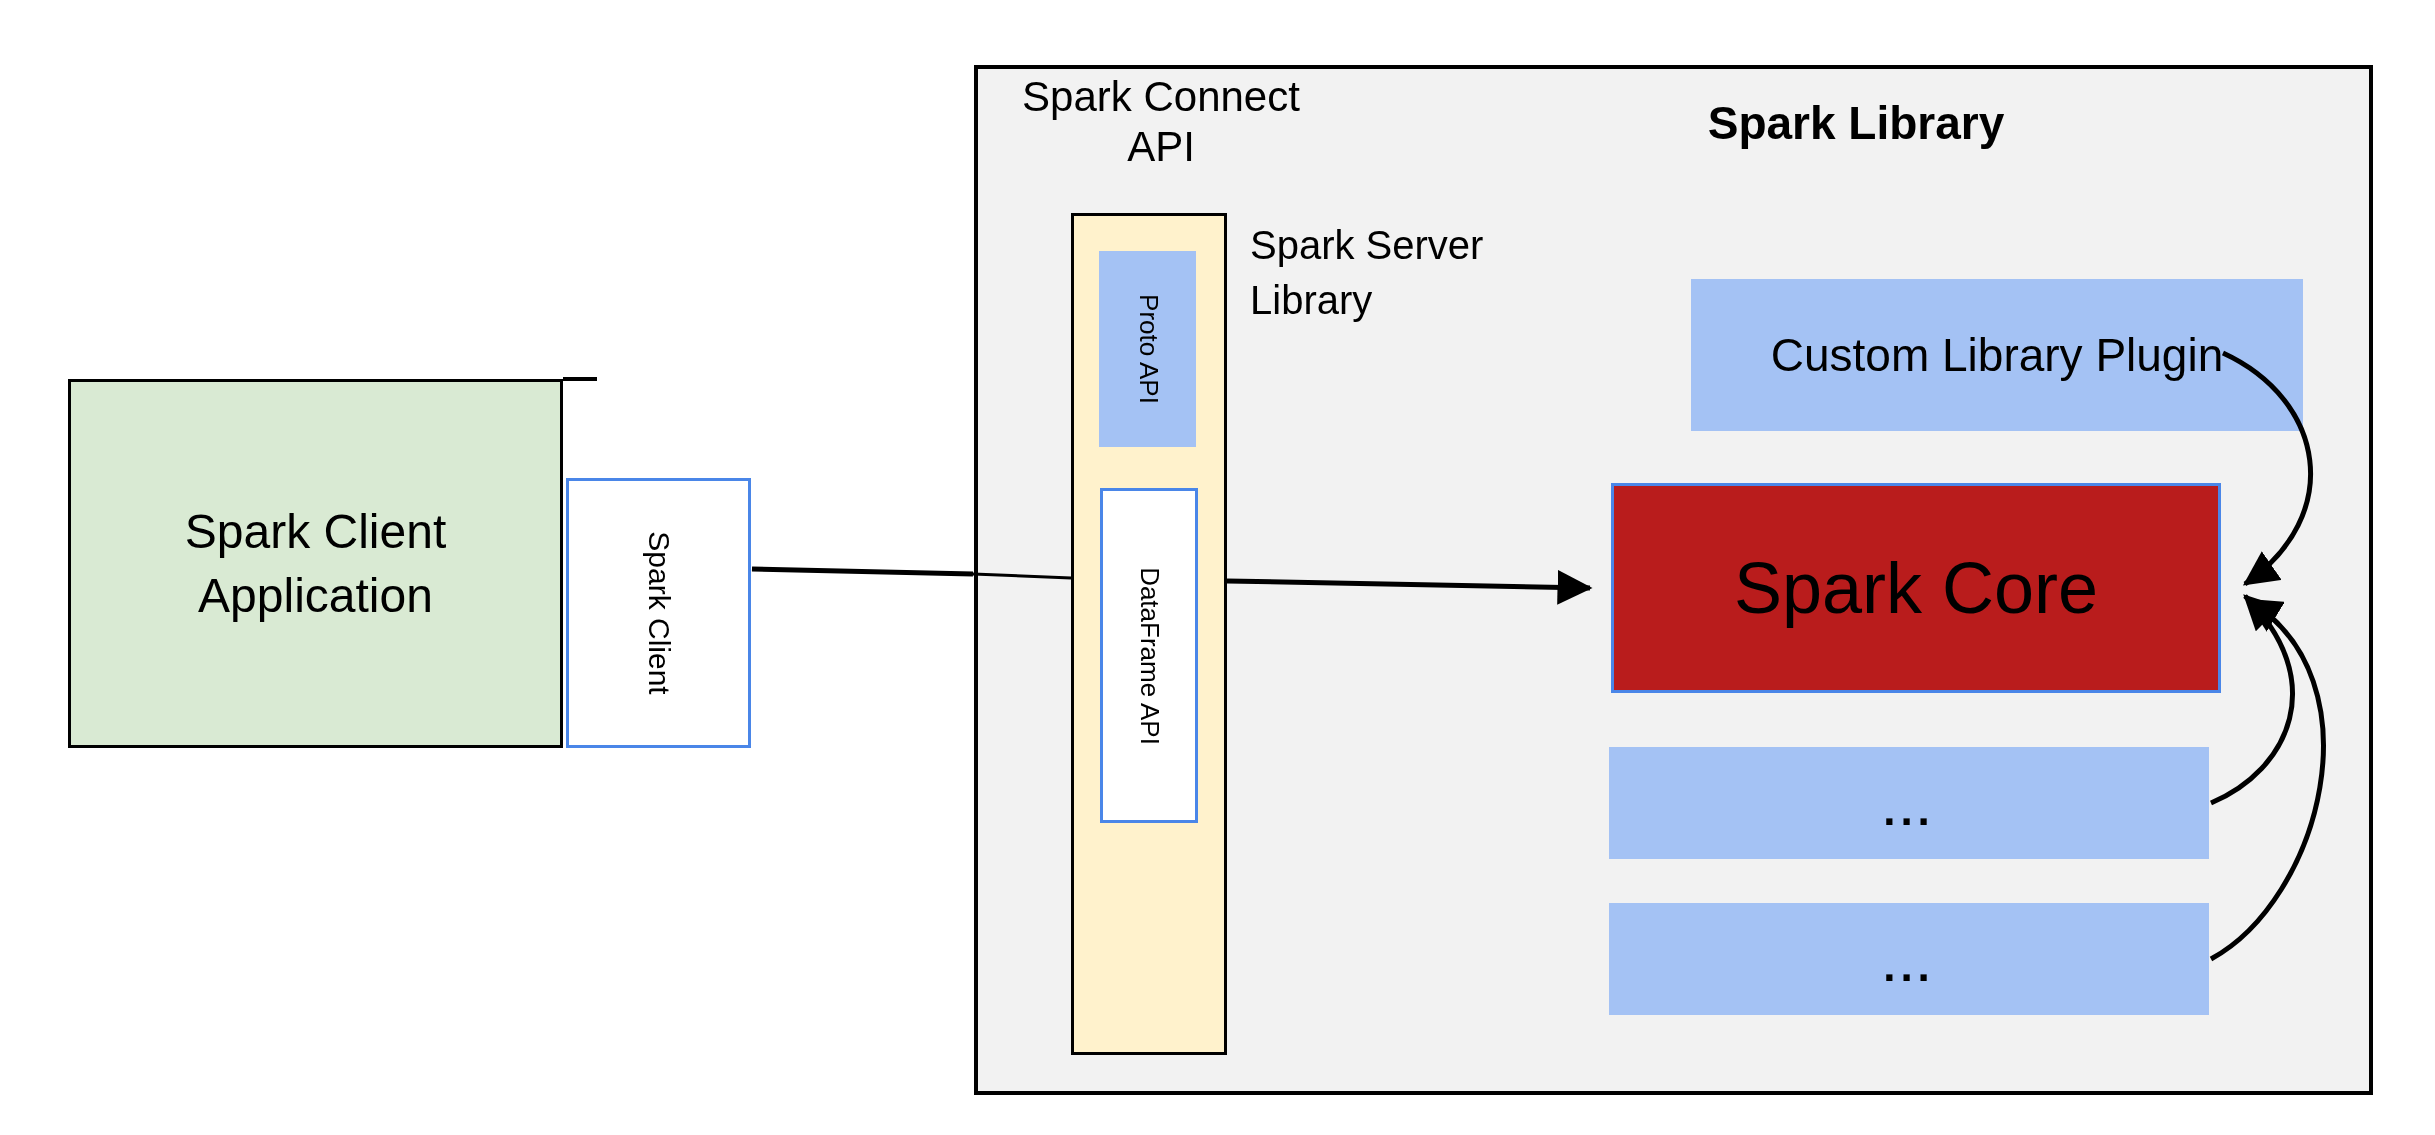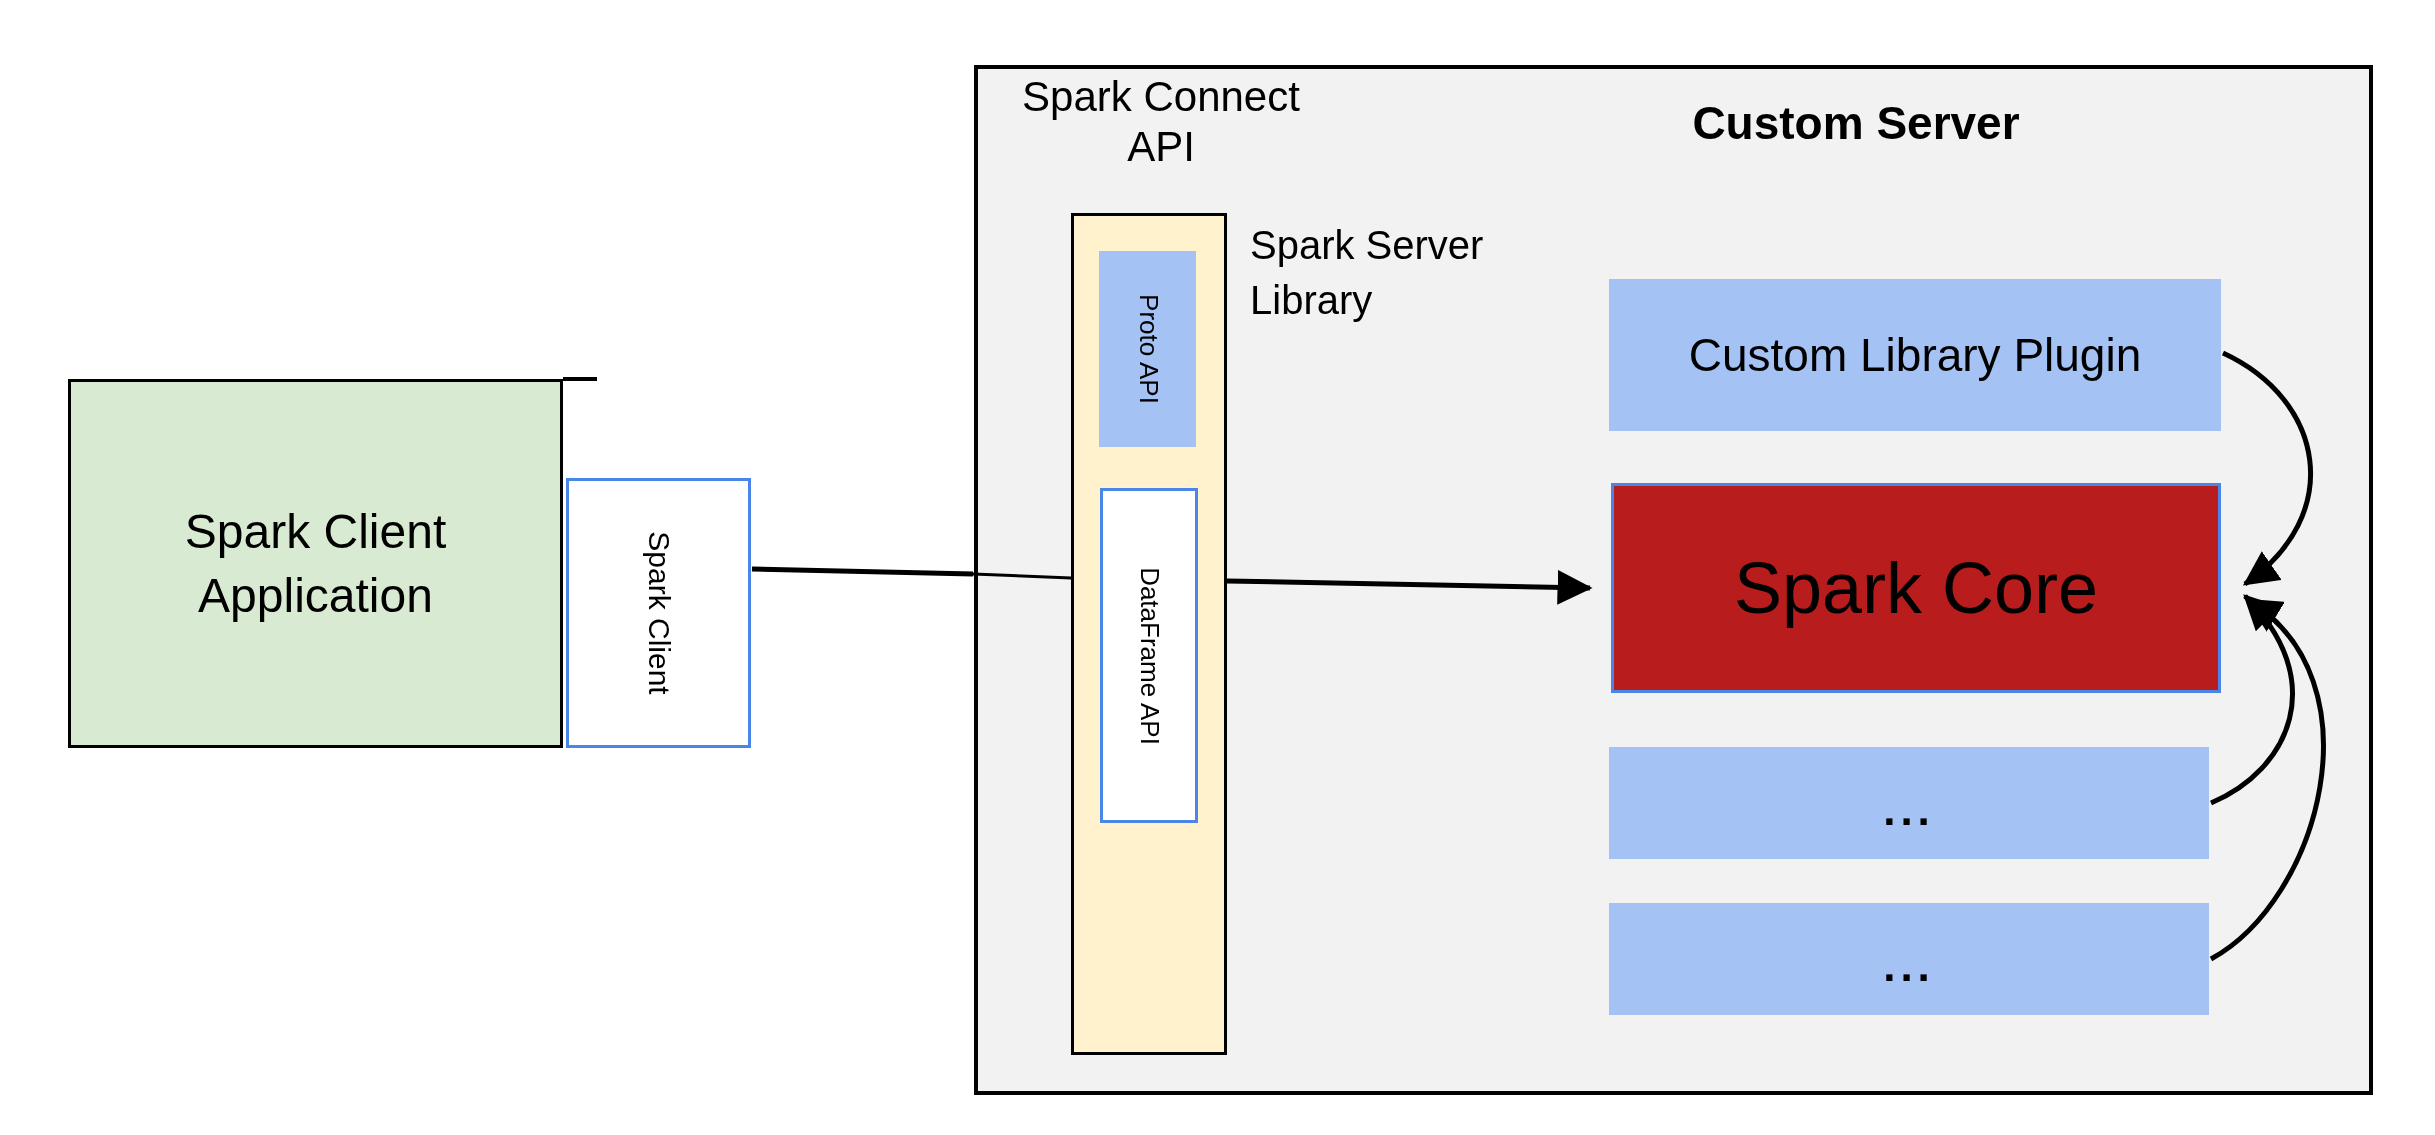--- a/index.html
+++ b/index.html
@@ -72,21 +72,21 @@
     border:3px solid var(--blue-border);
   }
   .library-label{
     left:1250px;top:218px;width:300px;
     font-size:40px;line-height:1.38;
     text-align:left;
   }
 
   
   .plugin-box{
-    left:1609px;top:279px;width:612px;height:152px;
+    left:1691px;top:279px;width:612px;height:152px;
     background:var(--blue-fill);
     font-size:46px;
   }
   .core-box{
     left:1611px;top:483px;width:610px;height:210px;
     background:#b91c1c;
     border:3px solid var(--blue-border);
     font-size:72px;
   }
   .dots-box{
@@ -125,21 +125,21 @@
   <div class="abs spark-client-box">
     <div class="vwrap">
       <span class="vtext vtext-client">Spark Client</span>
     </div>
   </div>
 
   <div class="abs connect-api-label">
     <span>Spark Connect API</span>
   </div>
   <div class="abs server-title">
-    <span>Custom Server</span>
+    <span>Spark Library</span>
   </div>
 
   <div class="abs cream-box"></div>
   <div class="abs proto-box">
     <div class="vwrap">
       <span class="vtext vtext-api">Proto API</span>
     </div>
   </div>
   <div class="abs dataframe-box">
     <div class="vwrap">

